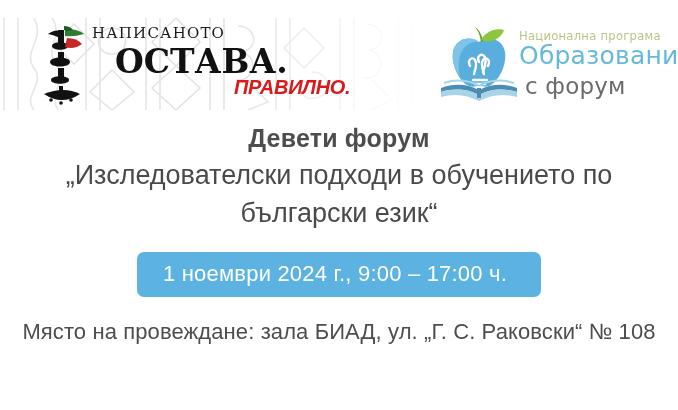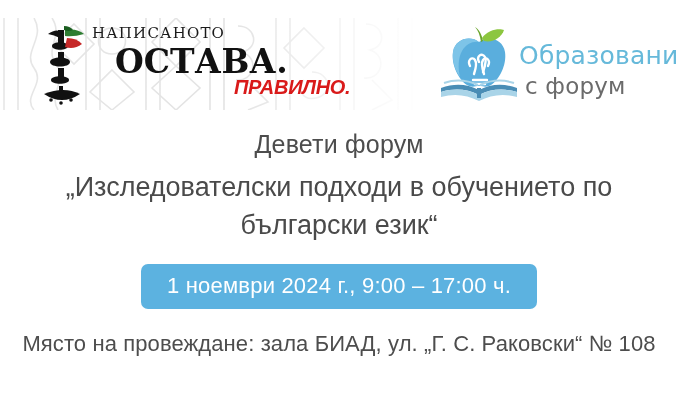--- a/index.html
+++ b/index.html
@@ -166,24 +166,24 @@
   .content {
     position: absolute;
     left: 0;
     top: 120px;
     width: 678px;
     text-align: center;
   }
   .forum-ordinal {
     font-size: 25px;
     color: #4d4d4d;
-    font-weight: 400;
+    font-weight: 700;
     line-height: 36px;
     letter-spacing: 0.2px;
-    margin: 6px;
+    margin: 0;
   }
   .forum-title {
     font-size: 27px;
     color: #4a4a4a;
     font-weight: 400;
     line-height: 38px;
     letter-spacing: 0px;
     margin: 0;
     padding: 0 1px;
   }
@@ -191,21 +191,21 @@
     margin-top: 20px;
     display: flex;
     justify-content: center;
   }
   .date-badge {
     display: inline-block;
     background: #5cb2e0;
     color: #ffffff;
     font-size: 22px;
     line-height: 1;
-    padding: 11px 26px 12px 26px;
+    padding: 11px 34px 12px 26px;
     border-radius: 7px;
     letter-spacing: 0.2px;
     white-space: nowrap;
   }
   .venue {
     margin-top: 22px;
     font-size: 22px;
     color: #4d4d4d;
     font-weight: 400;
     letter-spacing: 0.1px;
@@ -296,20 +296,21 @@
         <path d="M4 62 c 14 -5 26 -4 38 2 c 12 -6 24 -7 38 -2 l0 4 c -14 -4 -26 -3 -38 3
                  c -12 -6 -24 -7 -38 -3 z" fill="#4a8db5"></path>
         <path d="M4 66 c 14 -4 26 -3 38 3 c 12 -6 24 -7 38 -3 l0 5 c -14 -4 -26 -2 -38 4
                  c -12 -6 -24 -8 -38 -4 z" fill="#a9d4e8"></path>
         <path d="M7 57 c 12 -4 23 -3 34 2" stroke="#a9d4e8" stroke-width="2" fill="none"></path>
         <path d="M77 57 c -12 -4 -23 -3 -34 2" stroke="#a9d4e8" stroke-width="2" fill="none"></path>
         <path d="M40 62 h4 v10 h-4 z" fill="#4a8db5"></path>
       </g>
     </svg>
 
+    <div class="np-line">Национална програма</div>
     <div class="np-main">Образование</div>
     <div class="np-sub">с форум</div>
   </div>
 </div>
 
 <div class="content">
 
   <p class="forum-ordinal">Девети форум</p>
 
   <p class="forum-title">„Изследователски подходи в обучението по</p>

